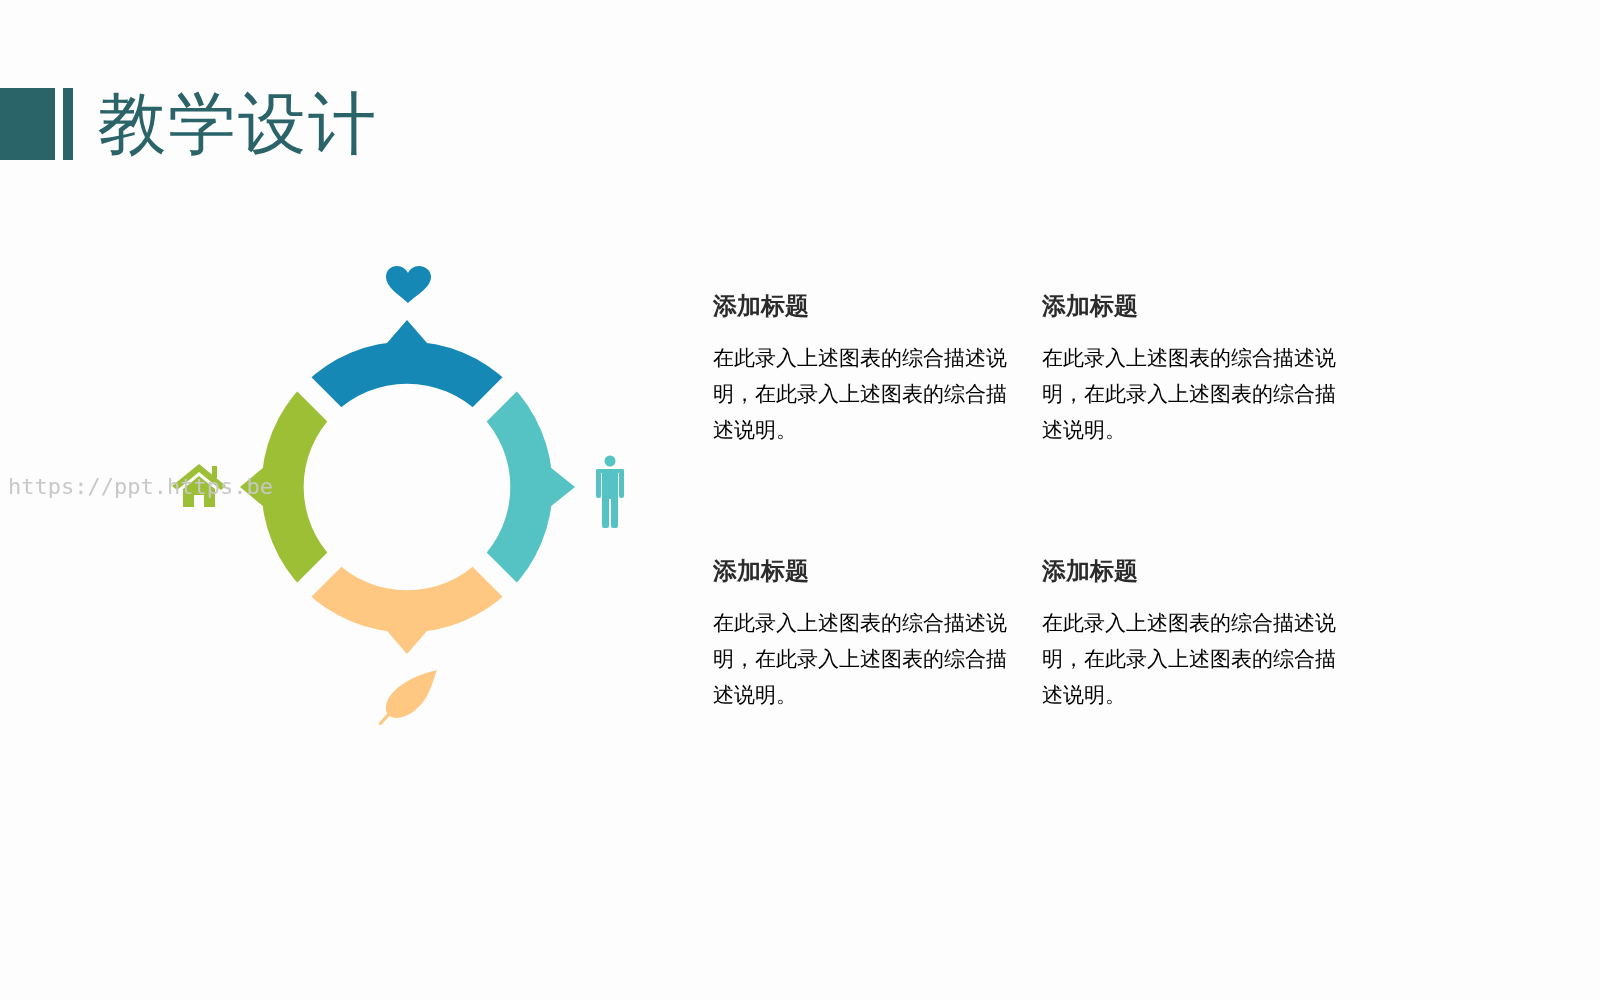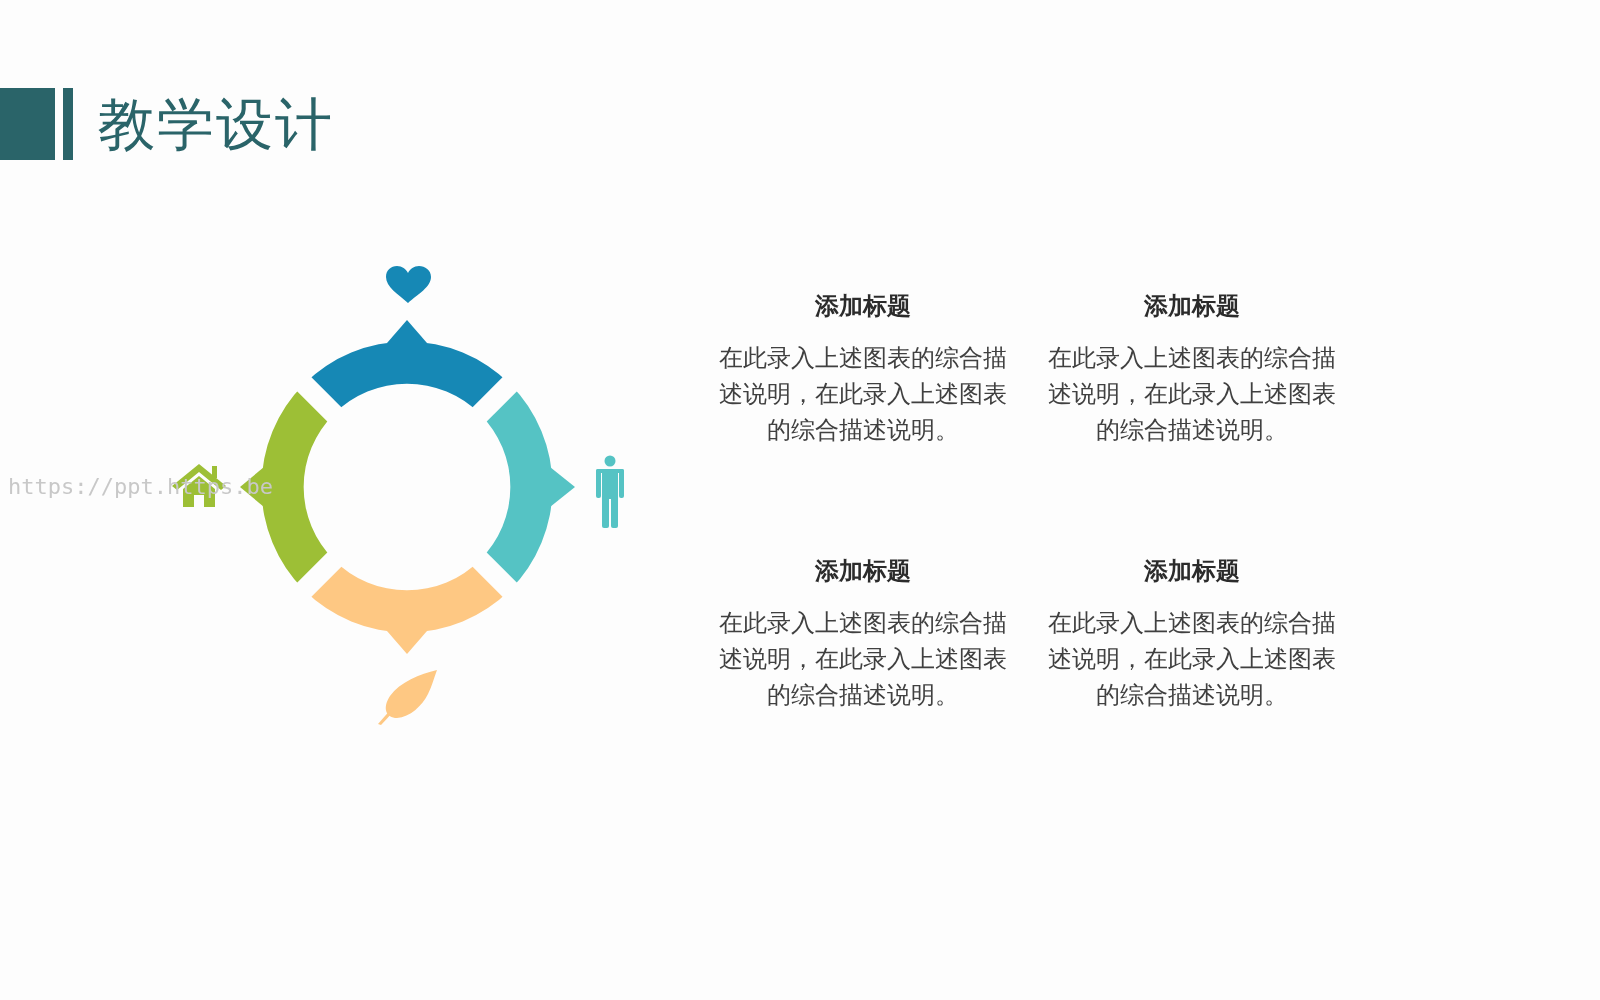--- a/index.html
+++ b/index.html
@@ -1,25 +1,25 @@
 <!DOCTYPE html>
 <html><head>
 <meta charset="utf-8">
 <style>
   html, body { margin:0; padding:0; }
   body { width:1600px; height:1000px; background:#fdfdfd; position:relative; overflow:hidden;
          font-family: "DejaVu Sans", "Liberation Sans", sans-serif; }
   .title-bar-block { position:absolute; left:0; top:88px; width:55px; height:72px; background:#2a6469; }
   .title-bar-line { position:absolute; left:63px; top:88px; width:10px; height:72px; background:#2a6469; }
-  .page-title { position:absolute; left:98px; top:88px; font-size:57px; line-height:72px; color:#2a6469; letter-spacing:2px; }
+  .page-title { position:absolute; left:98px; top:88px; font-size:68px; line-height:72px; color:#2a6469; letter-spacing:2px; }
   .diagram { position:absolute; left:0; top:0; width:700px; height:800px; }
   .watermark { position:absolute; left:8px; top:474px; font-family:"DejaVu Sans Mono", monospace; font-size:22px; color:#c8c8c8; letter-spacing:0px; }
-  .card { position:absolute; width:300px;text-align:center; }
+  .card { position:absolute; width:300px; }
   .card-title { font-size:24px; font-weight:bold; color:#2b2b2b; line-height:32px; margin:0; }
-  .card-body { font-size:24px; color:#404040; line-height:36px; margin-top:18px;font-family:Liberation Serif, serif; }
+  .card-body { font-size:21px; color:#000000; line-height:36px; margin-top:18px;font-family:Liberation Serif, serif; }
 </style>
 </head>
 <body>
 
 <div class="title-bar-block"></div>
 <div class="title-bar-line"></div>
 <div class="page-title">教学设计</div>
 
 <svg class="diagram" width="700" height="800" viewBox="0 0 700 800">
   <defs>

